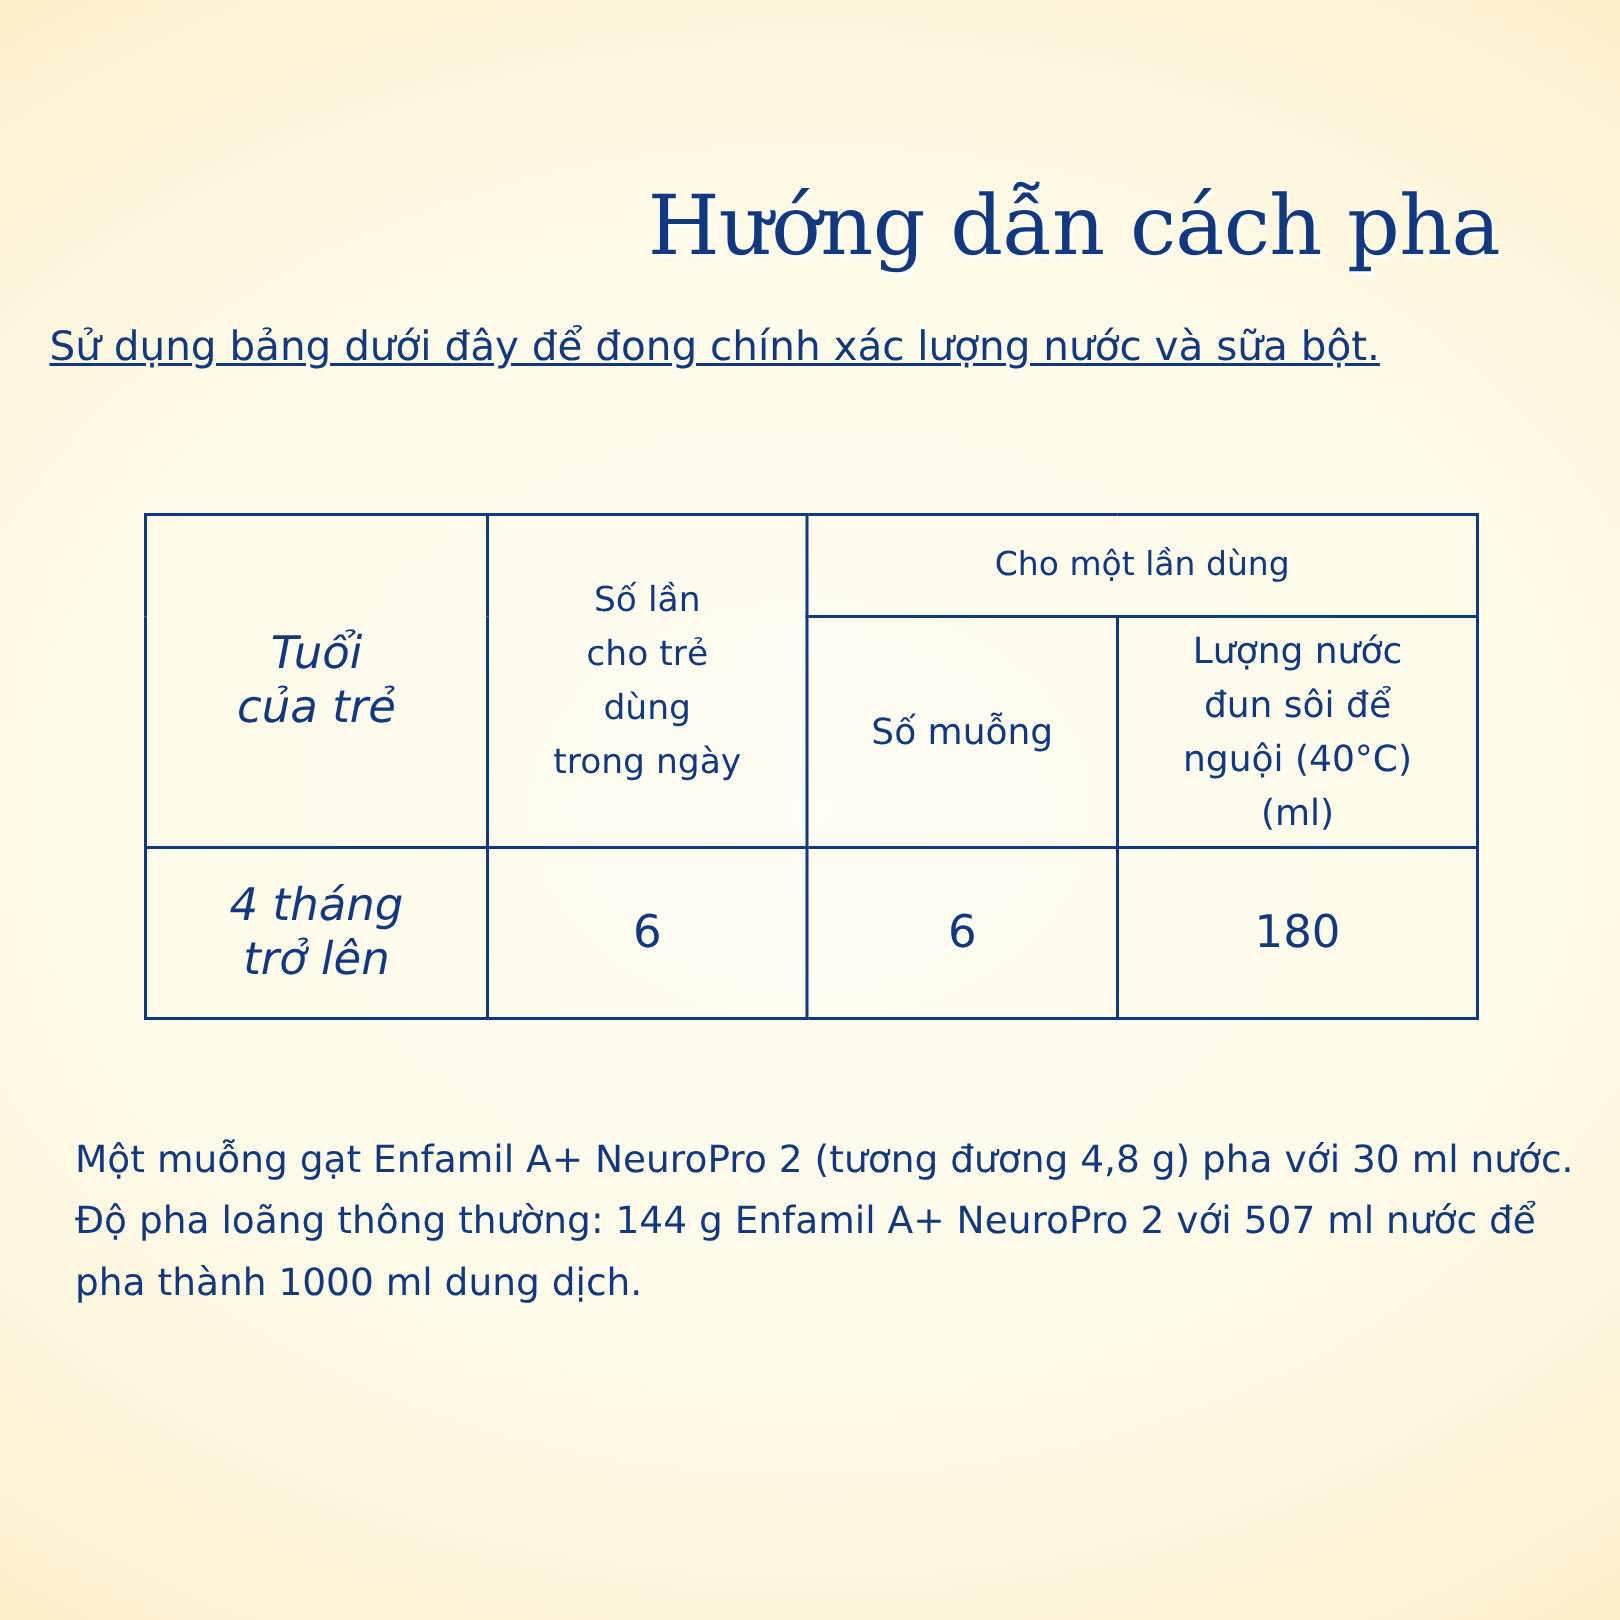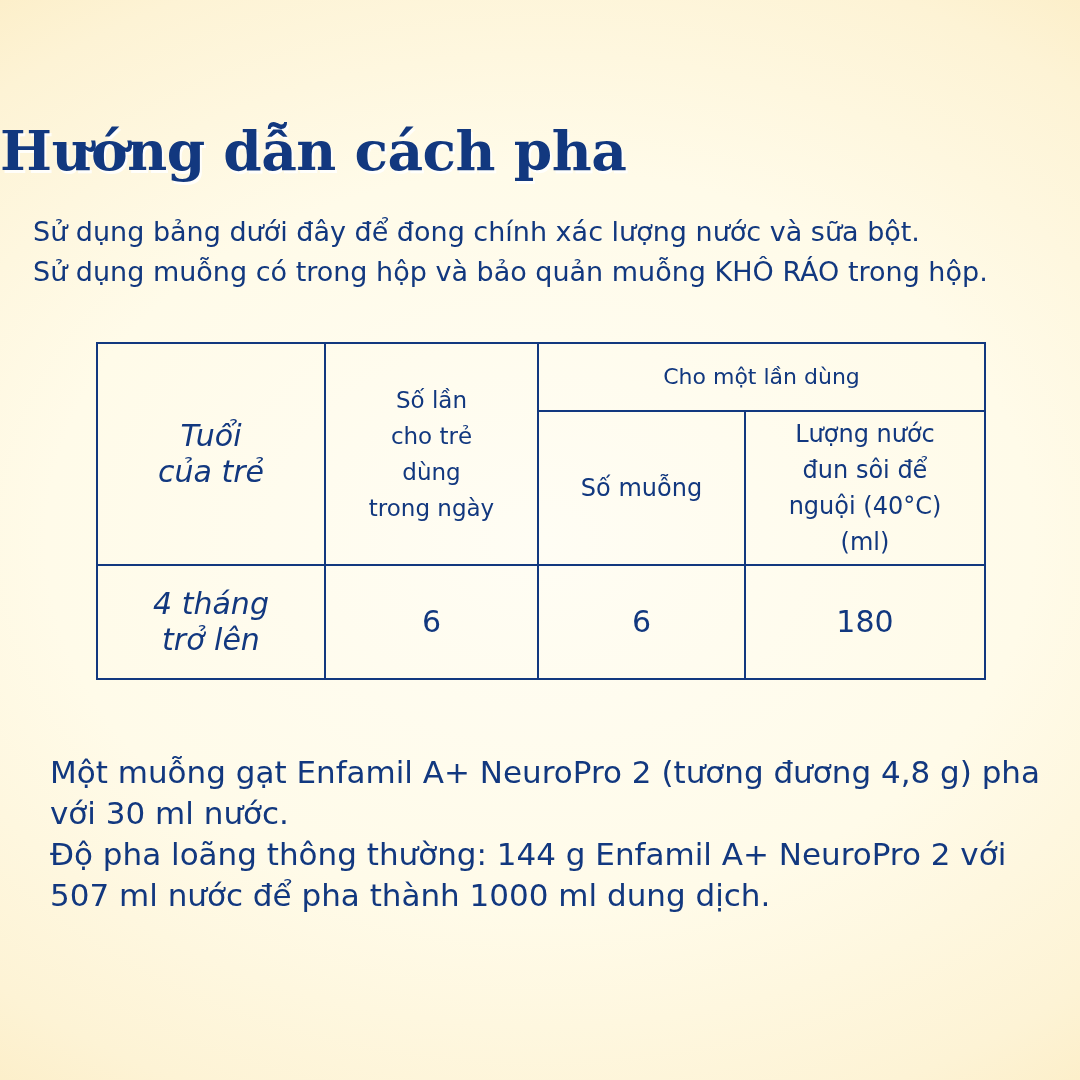--- a/index.html
+++ b/index.html
@@ -21,41 +21,42 @@
     box-sizing: border-box;
     background:
       radial-gradient(ellipse 120% 90% at 50% 50%, #fffdf4 0%, #fffbe9 38%, #fdf3d5 62%, #fbe8b8 82%, #f8dfa4 100%);
   }
 
   .title {
     position: absolute;
     top: 118px;
     left: 0;
     width: 1000px;
-    text-align: left;
+    text-align: right;
     font-family: "DejaVu Serif", "Liberation Serif", serif;
-    font-weight: bold;
+    font-weight: normal;
     font-size: 55px;
     letter-spacing: -0.5px;
     color: #12387f;
     text-shadow: 2px 3px 0 rgba(255,255,255,0.85);
   }
 
   .intro {
     position: absolute;
     top: 212px;
     left: 33px;
     width: 1015px;
     color: #12387f;
     font-size: 27px;
     line-height: 40px;
   }
   .intro p {
     margin: 0;
     white-space: nowrap;
+    text-decoration: underline;
   }
 
   .table-wrap {
     position: absolute;
     top: 342px;
     left: 96px;
     width: 888px;
   }
 
   table.mix-table {
@@ -103,37 +104,36 @@
   .row-data td {
     height: 104px;
   }
 
   .notes {
     position: absolute;
     top: 752px;
     left: 50px;
     width: 1000px;
     color: #12387f;
-    font-size: 31px;
+    font-size: 25px;
     line-height: 41px;
   }
   .notes p {
     margin: 0;
   }
 </style>
 </head>
 <body>
 
 <div class="page">
 
   <div class="title">Hướng dẫn cách pha</div>
 
   <div class="intro">
     <p>Sử dụng bảng dưới đây để đong chính xác lượng nước và sữa bột.</p>
-    <p>Sử dụng muỗng có trong hộp và bảo quản muỗng KHÔ RÁO trong hộp.</p>
   </div>
 
   <div class="table-wrap">
     <table class="mix-table">
       <colgroup>
         <col class="col-age">
         <col class="col-times">
         <col class="col-scoops">
         <col class="col-water">
       </colgroup>

